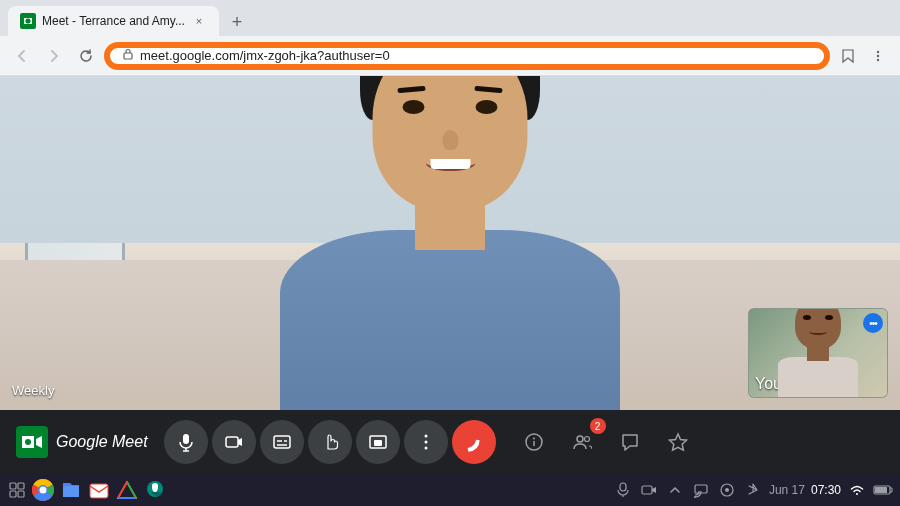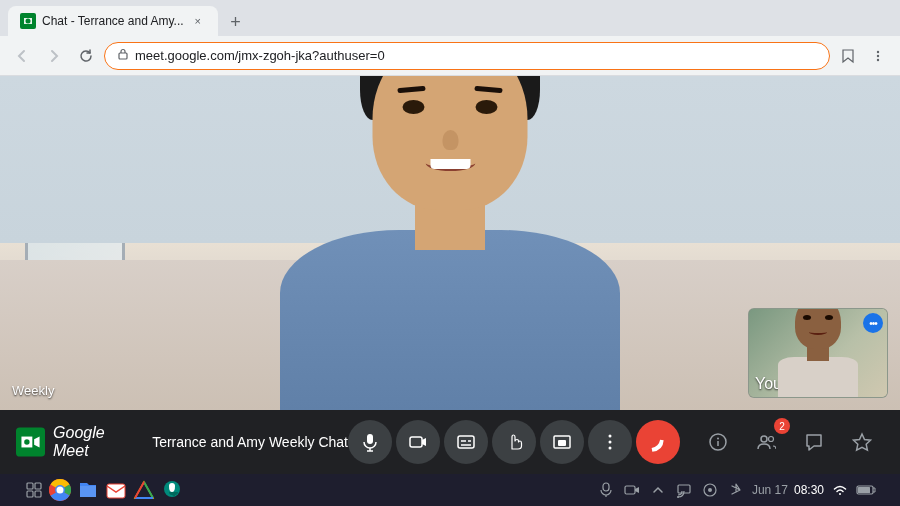--- a/index.html
+++ b/index.html
@@ -105,21 +105,21 @@
     .nav-btn.disabled { color: #bdc1c6; cursor: default; }
     .url-bar {
       flex: 1;
       height: 28px;
       background: white;
       border-radius: 14px;
       display: flex;
       align-items: center;
       padding: 4px 12px;
       gap: 6px;
-      border: 1px solid #f97316;
+      border: 6px solid #f97316;
     }
     .url-text {
       font-size: 13px;
       color: #202124;
       flex: 1;
     }
     .url-secure-icon {
       color: #5f6368;
       font-size: 12px;
     }
@@ -268,21 +268,21 @@
       gap: 4px;
       margin-left: 16px;
     }
 
     
     .system-tray {
       height: 32px;
       background: #1e1e2e;
       display: flex;
       align-items: center;
-      padding: 0 24px;
+      padding: 0 7px;
       gap: 2px;
     }
 
     .tray-left {
       display: flex;
       align-items: center;
       gap: 4px;
     }
     .tray-right {
       margin-left: auto;
@@ -354,21 +354,21 @@
 
   <div class="tab-bar">
     <div class="tab">
       <div class="tab-favicon">
         <svg width="16" height="16" viewBox="0 0 16 16">
           <rect width="16" height="16" rx="2" fill="#00832d"></rect>
           <path d="M4 5 L12 5 L12 11 L4 11 Z" fill="white" opacity="0.9"></path>
           <circle cx="8" cy="8" r="2.5" fill="#00832d"></circle>
         </svg>
       </div>
-      <span class="tab-title">Chat - Terrance and Amy...</span>
+      <span class="tab-title">Meet - Terrance and Amy...</span>
       <div class="tab-close">×</div>
     </div>
     <div class="new-tab-btn">+</div>
   </div>
 
   <div class="address-bar">
     <div class="nav-btn disabled">
       <svg width="16" height="16" viewBox="0 0 16 16">
           <path d="M10 3 L5 8 L10 13" stroke="#bdc1c6" stroke-width="2" fill="none" stroke-linecap="round"></path>
         </svg>
@@ -484,21 +484,20 @@
     <div class="meet-logo">
       <svg class="meet-logo-icon" width="32" height="32" viewBox="0 0 32 32">
         <rect width="32" height="32" rx="4" fill="#00832d"></rect>
         <path d="M6 10 L18 10 L18 22 L6 22 Z" fill="white"></path>
         <path d="M20 13 L26 10 L26 22 L20 19 Z" fill="white"></path>
         <circle cx="12" cy="16" r="3" fill="#00832d"></circle>
       </svg>
       <span class="meet-logo-text">Google Meet</span>
     </div>
 
-    <span class="meet-call-title">Terrance and Amy Weekly Chat</span>
 
     <div class="meet-controls">
 
       <div class="ctrl-btn active">
         <svg width="20" height="20" viewBox="0 0 20 20">
             <rect x="7" y="2" width="6" height="10" rx="3" fill="white"></rect>
             <path d="M4 10 a6 6 0 0 0 12 0" stroke="white" stroke-width="1.5" fill="none"></path>
             <line x1="10" y1="16" x2="10" y2="19" stroke="white" stroke-width="1.5"></line>
             <line x1="7" y1="19" x2="13" y2="19" stroke="white" stroke-width="1.5"></line>
           </svg>
@@ -678,21 +677,21 @@
           </svg>
       </div>
 
       <div class="tray-icon">
         <svg width="12" height="16" viewBox="0 0 12 16">
             <path d="M2 4 L10 8 L6 10 L6 2 L10 8 L2 12" stroke="#9aa0a6" stroke-width="1.2" fill="none" stroke-linecap="round" stroke-linejoin="round"></path>
           </svg>
       </div>
 
       <span style="color:#9aa0a6;font-size:12px;">Jun 17</span>
-      <span style="color:white;font-size:12px;font-weight:500;">08:30</span>
+      <span style="color:white;font-size:12px;font-weight:500;">07:30</span>
 
       <div class="tray-icon">
         <svg width="16" height="12" viewBox="0 0 16 12">
             <path d="M8 10 L8 10" stroke="white" stroke-width="2" stroke-linecap="round"></path>
             <path d="M5 7.5 Q8 4.5 11 7.5" stroke="white" stroke-width="1.5" fill="none" stroke-linecap="round"></path>
             <path d="M2.5 5 Q8 0 13.5 5" stroke="white" stroke-width="1.5" fill="none" stroke-linecap="round"></path>
           </svg>
       </div>
 
       <div class="tray-icon">

